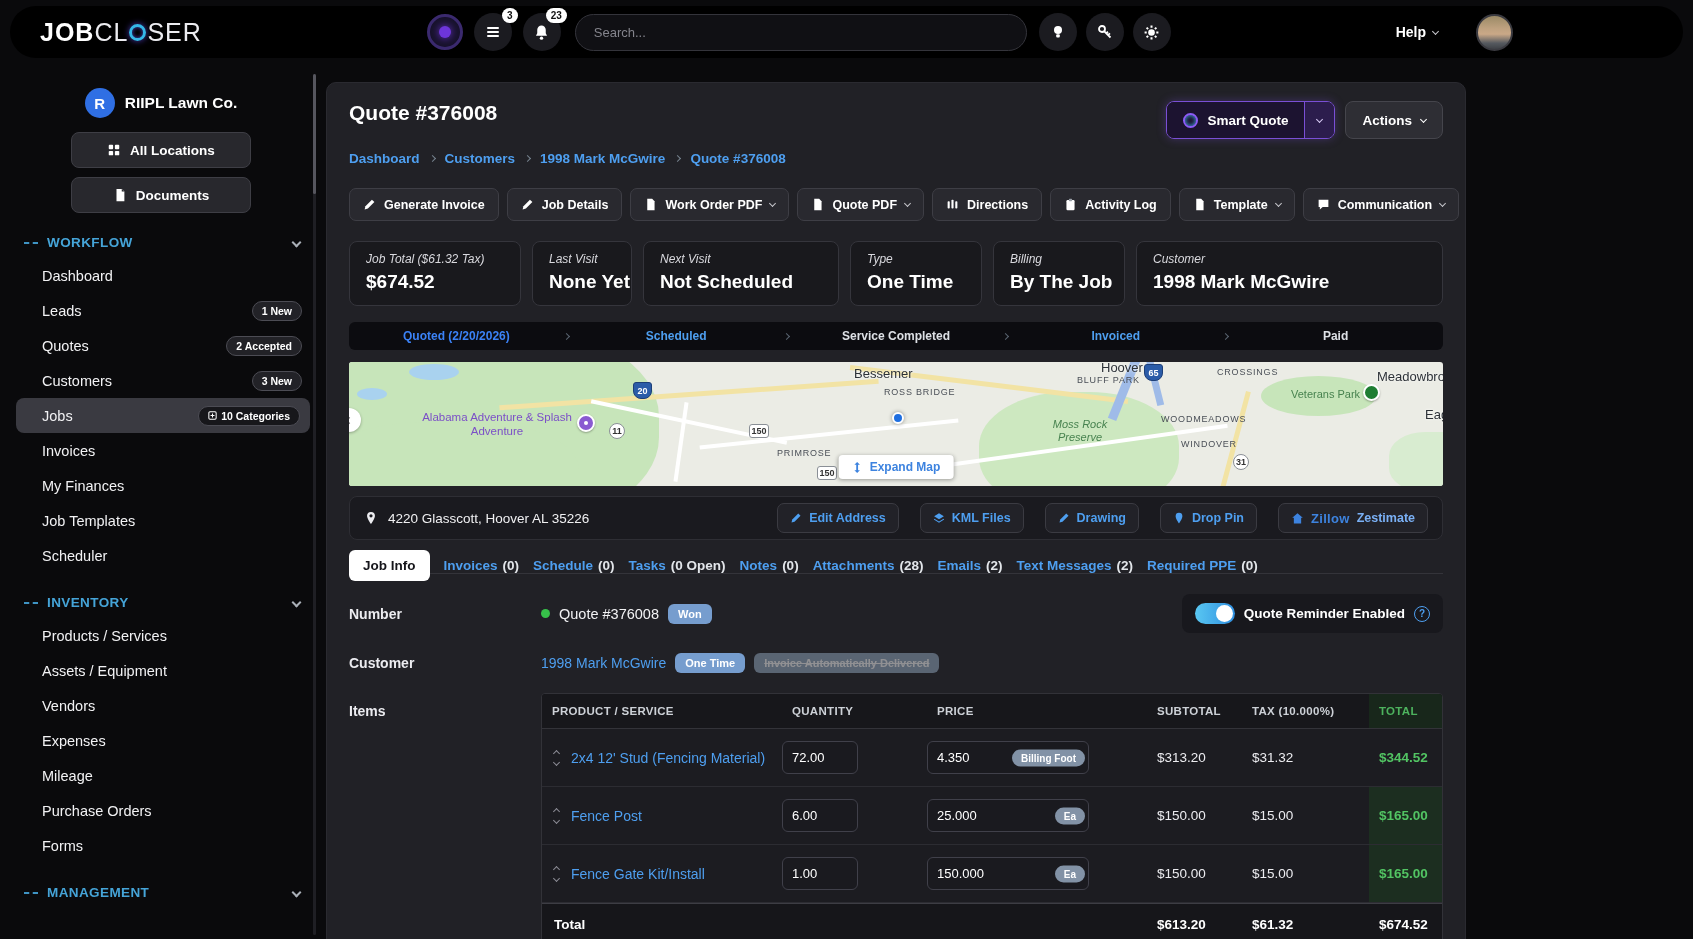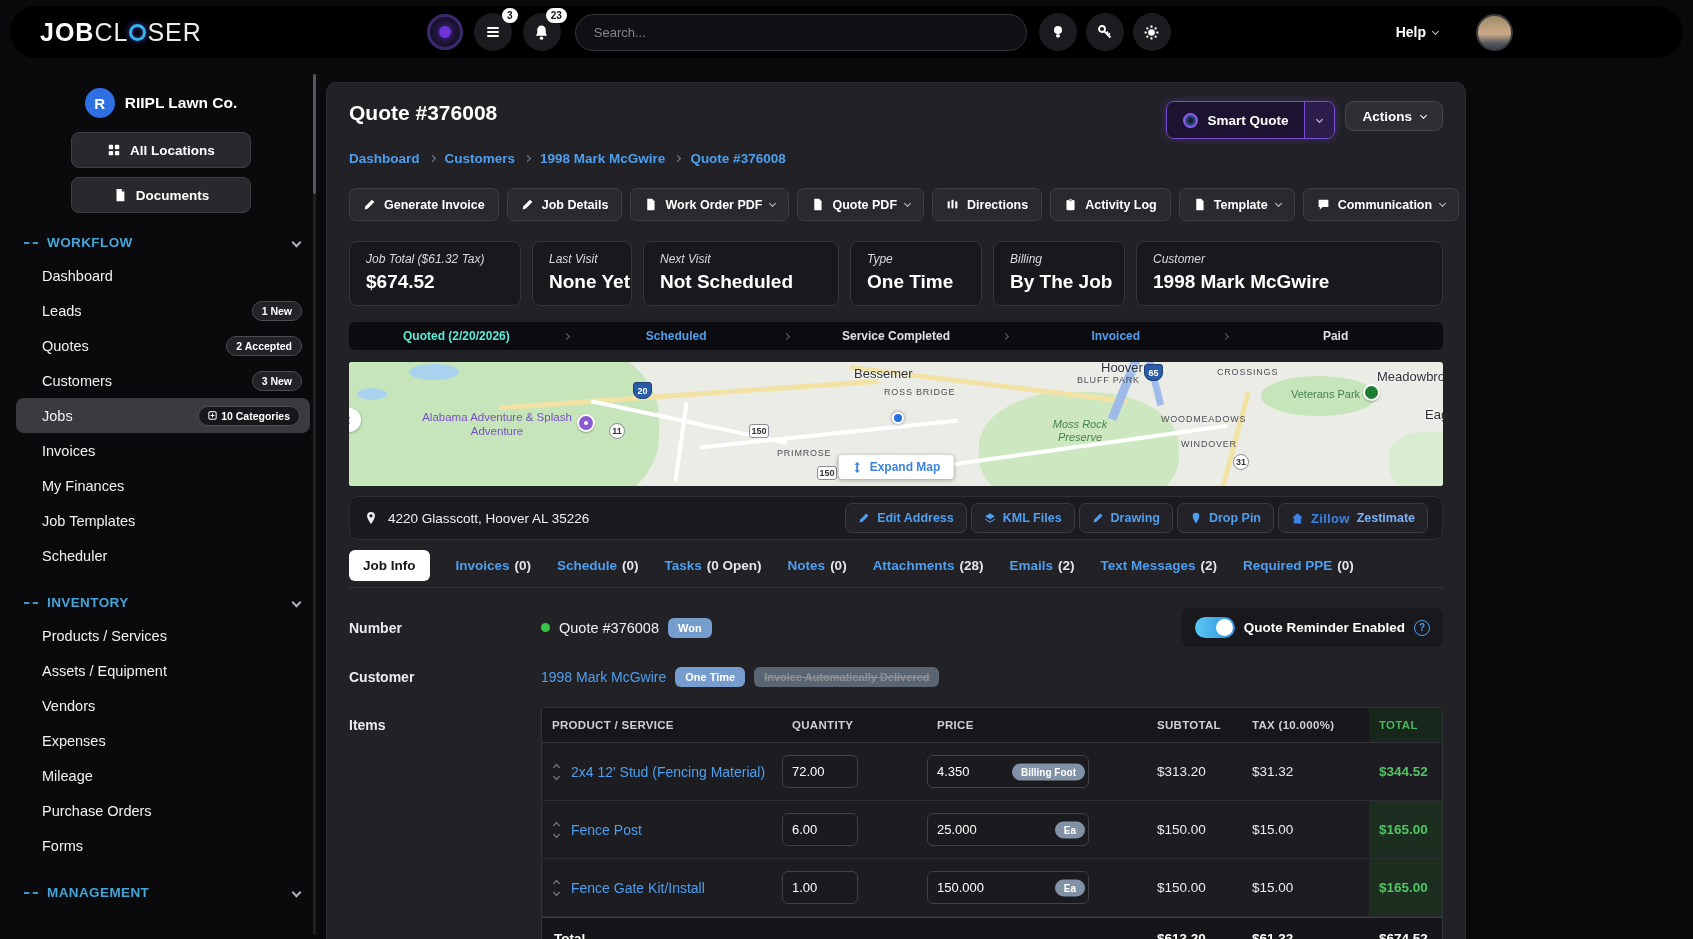--- a/index.html
+++ b/index.html
@@ -53,40 +53,40 @@
 
 
 .main { position:relative; width:1140px; margin:12px 0 0 4px; background:#212126; border:1px solid #2a2a30; border-radius:10px; padding:18px 22px; height:1010px; }
 .page-head { display:flex; align-items:flex-start; }
 .page-title { font-size:21px; font-weight:800; }
 .head-actions { margin-left:auto; display:flex; gap:10px; }
 .smart-quote { display:flex; height:38px; border-radius:8px; overflow:hidden; border:1px solid #7a4fd6; box-shadow:0 0 10px rgba(122,79,214,.35); cursor:pointer; }
 .sq-main { display:flex; align-items:center; gap:9px; padding:0 16px; background:#1c1330; font-weight:700; font-size:13.5px; }
 .sq-ring { width:15px; height:15px; border-radius:50%; border:2.5px solid #8b5cf6; box-shadow:inset 0 0 4px #3fb6e8; }
 .sq-caret { width:30px; display:flex; align-items:center; justify-content:center; background:#2c1d4d; border-left:1px solid #7a4fd6; color:#d9ccf5; }
-.actions-btn { display:flex; align-items:center; gap:9px; height:30px; padding:0 16px; background:#2e2e34; border:1px solid #45454c; border-radius:8px; font-weight:700; font-size:13.5px; cursor:pointer; }
+.actions-btn { display:flex; align-items:center; gap:9px; height:38px; padding:0 16px; background:#2e2e34; border:1px solid #45454c; border-radius:8px; font-weight:700; font-size:13.5px; cursor:pointer; }
 .actions-btn .chev, .sq-caret .chev { margin-top:-2px; }
 .breadcrumb { display:flex; align-items:center; gap:10px; margin-top:12px; font-size:13.5px; font-weight:700; }
 .breadcrumb a { color:#4e9ff0; cursor:pointer; }
 .breadcrumb .chev { color:#76828f; }
 .toolbar { display:flex; gap:8px; margin-top:22px; }
 .tbtn { display:flex; align-items:center; gap:8px; background:#29292f; border:1px solid #3e3e45; border-radius:7px; height:33px; padding:0 13px; font-size:12.5px; font-weight:700; color:#fff; cursor:pointer; white-space:nowrap; }
 .tbtn .chev { color:#c6c6cc; margin-top:-2px; }
 
 
 .stats { display:flex; gap:11px; margin-top:20px; }
 .stat { background:#19191d; border:1px solid #35353c; border-radius:8px; padding:10px 16px 12px; }
 .stat-label { font-size:12px; font-style:italic; color:#d9d9de; white-space:nowrap; }
 .stat-value { font-size:19px; font-weight:800; margin-top:5px; white-space:nowrap; }
 .stat.s0{width:172px}.stat.s1{width:100px}.stat.s2{width:196px}.stat.s3{width:132px}.stat.s4{width:132px}.stat.s5{flex:1}
 
 
 .stepper { margin-top:16px; background:#0c0c10; border-radius:6px; height:28px; display:flex; align-items:center; }
 .step { flex:1; text-align:center; font-size:12px; font-weight:700; }
-.step.muted{color:#5eead4}.step.blue{color:#4e9ff0}.step.light{color:#dde0e5}
+.step.muted{color:#3b82f6}.step.blue{color:#4e9ff0}.step.light{color:#dde0e5}
 .step-sep { color:#5a6570; }
 
 
 .map { position:relative; margin-top:12px; height:124px; background:#ebece5; overflow:hidden; border-radius:3px; cursor:grab; }
 .mg, .mw, .road, .ml, .shield { position:absolute; }
 .mg { background:#c7e5ba; }
 .mw { background:#a9d2ef; }
 .road { background:#fff; }
 .road.y { background:#f2e3a4; }
 .road.b { background:#9fbbe8; }
@@ -101,27 +101,27 @@
 .poi-dot { position:absolute; width:18px; height:18px; border-radius:50%; background:#8a5ad1; border:2px solid #fff; box-shadow:0 1px 2px rgba(0,0,0,.3); }
 .poi-dot::after { content:""; position:absolute; inset:5px; border-radius:50%; background:#fff; }
 .park-dot { position:absolute; width:17px; height:17px; border-radius:50%; background:#1e7d32; border:2px solid #fff; box-shadow:0 1px 2px rgba(0,0,0,.3); }
 .map-marker { position:absolute; width:12px; height:12px; border-radius:50%; background:#1f6fe0; border:2px solid #fff; box-shadow:0 0 4px rgba(0,0,0,.4); }
 .expand-btn { position:absolute; left:50%; bottom:7px; transform:translateX(-50%); background:#fff; color:#3d83df; font-size:12px; font-weight:700; padding:5px 13px; border-radius:4px; display:flex; align-items:center; gap:7px; box-shadow:0 1px 4px rgba(0,0,0,.35); cursor:pointer; white-space:nowrap; }
 .edge-ctl { position:absolute; left:-12px; top:46px; width:24px; height:24px; border-radius:50%; background:#fff; box-shadow:0 1px 3px rgba(0,0,0,.3); display:flex; align-items:center; justify-content:center; color:#777; }
 
 
 .addr { margin-top:10px; height:44px; background:#1a1a1f; border:1px solid #2e2e34; border-radius:8px; display:flex; align-items:center; padding:0 14px; gap:10px; }
 .addr-text { font-size:13.5px; color:#f0f0f2; }
-.addr-actions { margin-left:auto; display:flex; gap:4px;justify-content:flex-end; }
+.addr-actions { margin-left:auto; display:flex; gap:21px;justify-content:flex-end; }
 .addr-btn { display:flex; align-items:center; gap:7px; background:#222228; border:1px solid #3b3b42; border-radius:7px; height:30px; padding:0 12px; color:#4e9ff0; font-size:12.5px; font-weight:700; cursor:pointer; white-space:nowrap; }
 .zlogo { font-weight:800; letter-spacing:.3px; color:#3d83df; font-size:13px; }
 .zest { color:#7ab0f5; font-weight:700; }
 
 
-.tabs { display:flex; align-items:center; gap:26px; margin-top:18px; font-size:13.5px; font-weight:700; border-bottom:1px solid #34343a; padding-bottom:14px; }
+.tabs { display:flex; align-items:center; gap:14px; margin-top:18px; font-size:13.5px; font-weight:700; border-bottom:1px solid #34343a; }
 .tab { color:#4e9ff0; cursor:pointer; display:flex; gap:5px; white-space:nowrap; }
 .tab .cnt { color:#e3e6ea; }
 .tab.active { background:#fff; color:#15151a; border-radius:6px; padding:8px 14px; margin:-8px 0; }
 
 
 .detail-row { display:flex; align-items:center; margin-top:20px; }
 .detail-label { width:192px; flex:none; font-size:14px; font-weight:700; color:#ececf0; }
 .dot { width:9px; height:9px; border-radius:50%; background:#37c24a; margin-right:9px; }
 .d-value { font-size:14.5px; color:#f2f2f4; }
 .badge { background:#769dce; color:#fff; font-size:11px; font-weight:700; border-radius:6px; padding:4px 10px; margin-left:9px; white-space:nowrap; }

